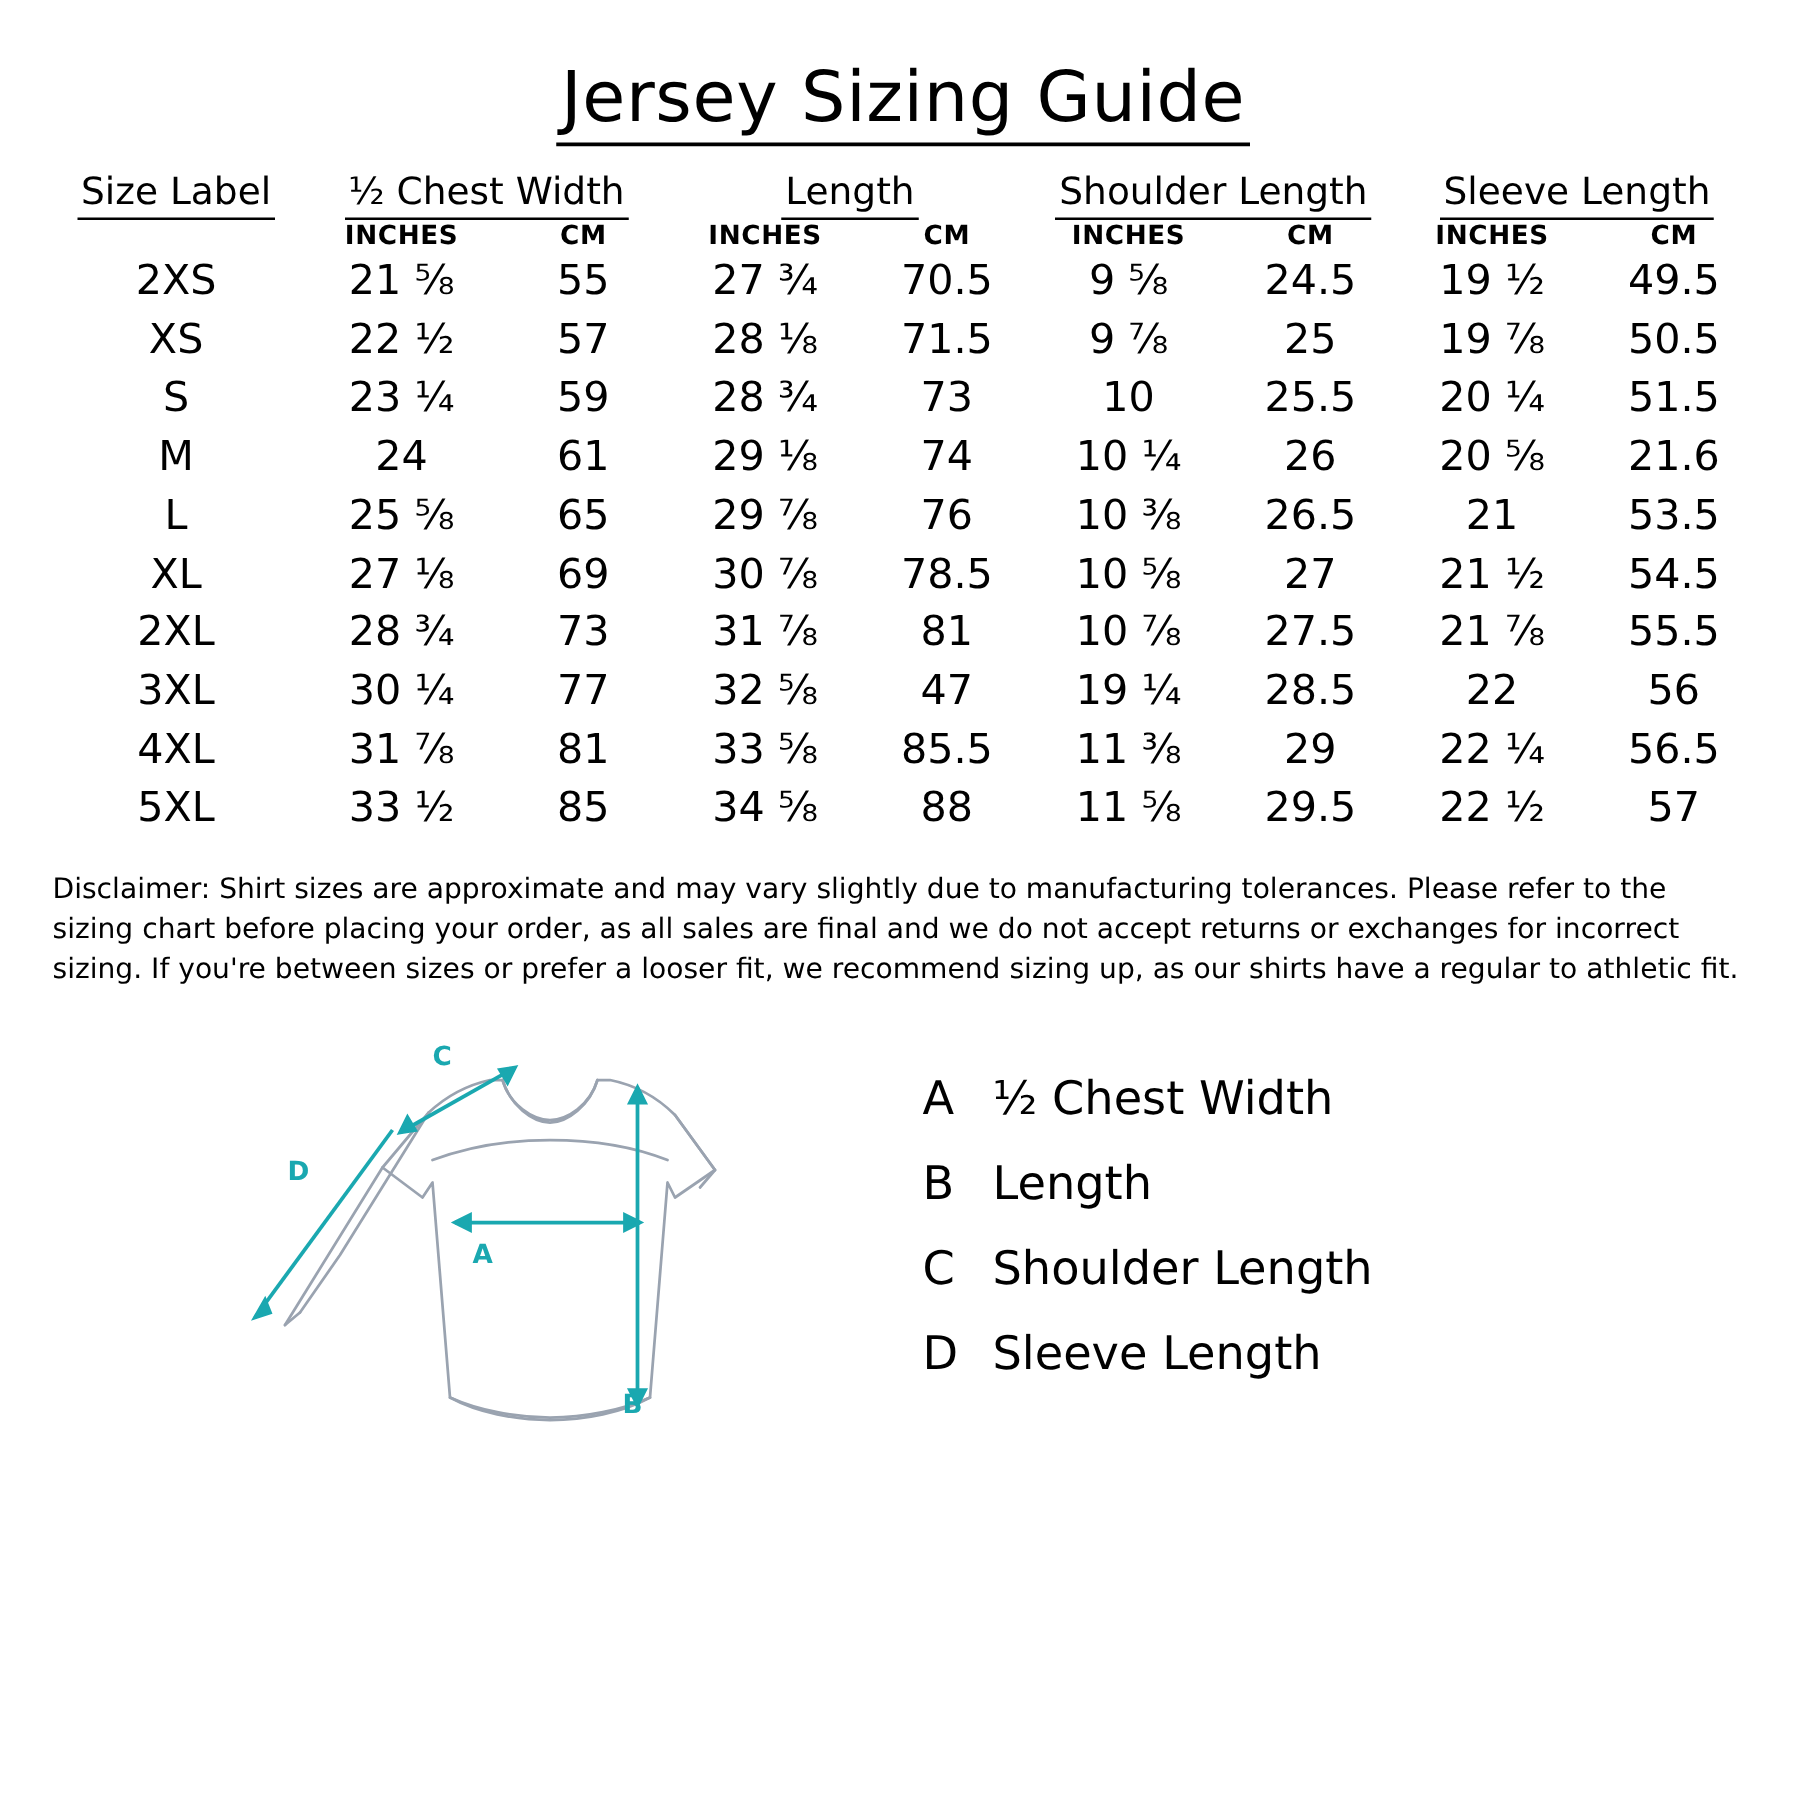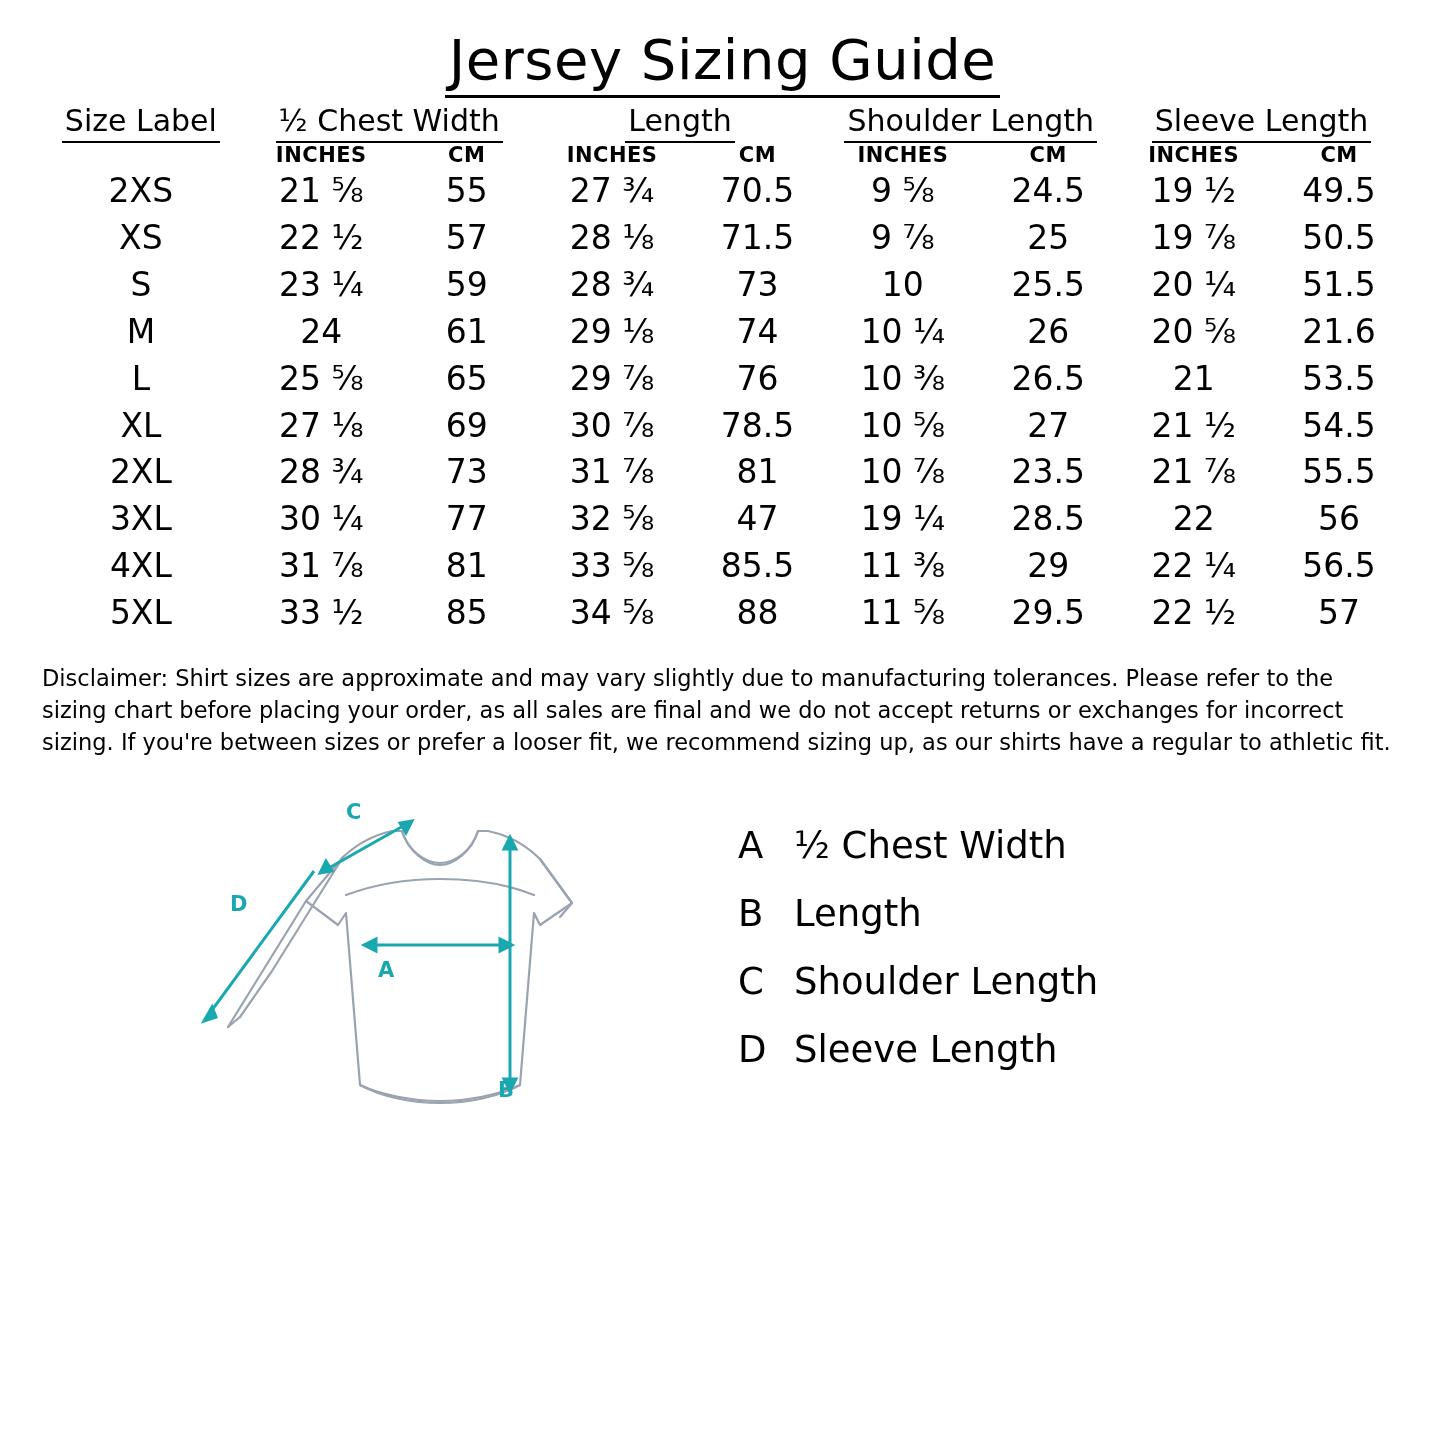--- a/index.html
+++ b/index.html
@@ -19,35 +19,35 @@
     height: 1445px;
     position: relative;
     box-sizing: border-box;
     padding: 0 38px;
   }
   .title {
     text-align: center;
     font-size: 56px;
     font-weight: 400;
     letter-spacing: 0.5px;
-    padding-top: 29px;
+    padding-top: 48px;
     padding-bottom: 2px;
     line-height: 1.1;
   }
   .title span {
     border-bottom: 3px solid #000;
     padding: 0 4px 4px 4px;
     display: inline-block;
   }
 
   table.size-table {
     width: 100%;
     border-collapse: collapse;
     table-layout: fixed;
-    margin-top: 4px;
+    margin-top: 18px;
   }
   table.size-table th,
   table.size-table td {
     padding: 0;
     text-align: center;
     vertical-align: bottom;
   }
   .group-head {
     font-size: 30px;
     font-weight: 400;
@@ -239,21 +239,21 @@
         <td class="cell">21 ½</td>
         <td class="cell">54.5</td>
       </tr>
       <tr>
         <td class="cell size-label">2XL</td>
         <td class="cell">28 ¾</td>
         <td class="cell">73</td>
         <td class="cell">31 ⅞</td>
         <td class="cell">81</td>
         <td class="cell">10 ⅞</td>
-        <td class="cell">23.5</td>
+        <td class="cell">27.5</td>
         <td class="cell">21 ⅞</td>
         <td class="cell">55.5</td>
       </tr>
       <tr>
         <td class="cell size-label">3XL</td>
         <td class="cell">30 ¼</td>
         <td class="cell">77</td>
         <td class="cell">32 ⅝</td>
         <td class="cell">47</td>
         <td class="cell">19 ¼</td>

